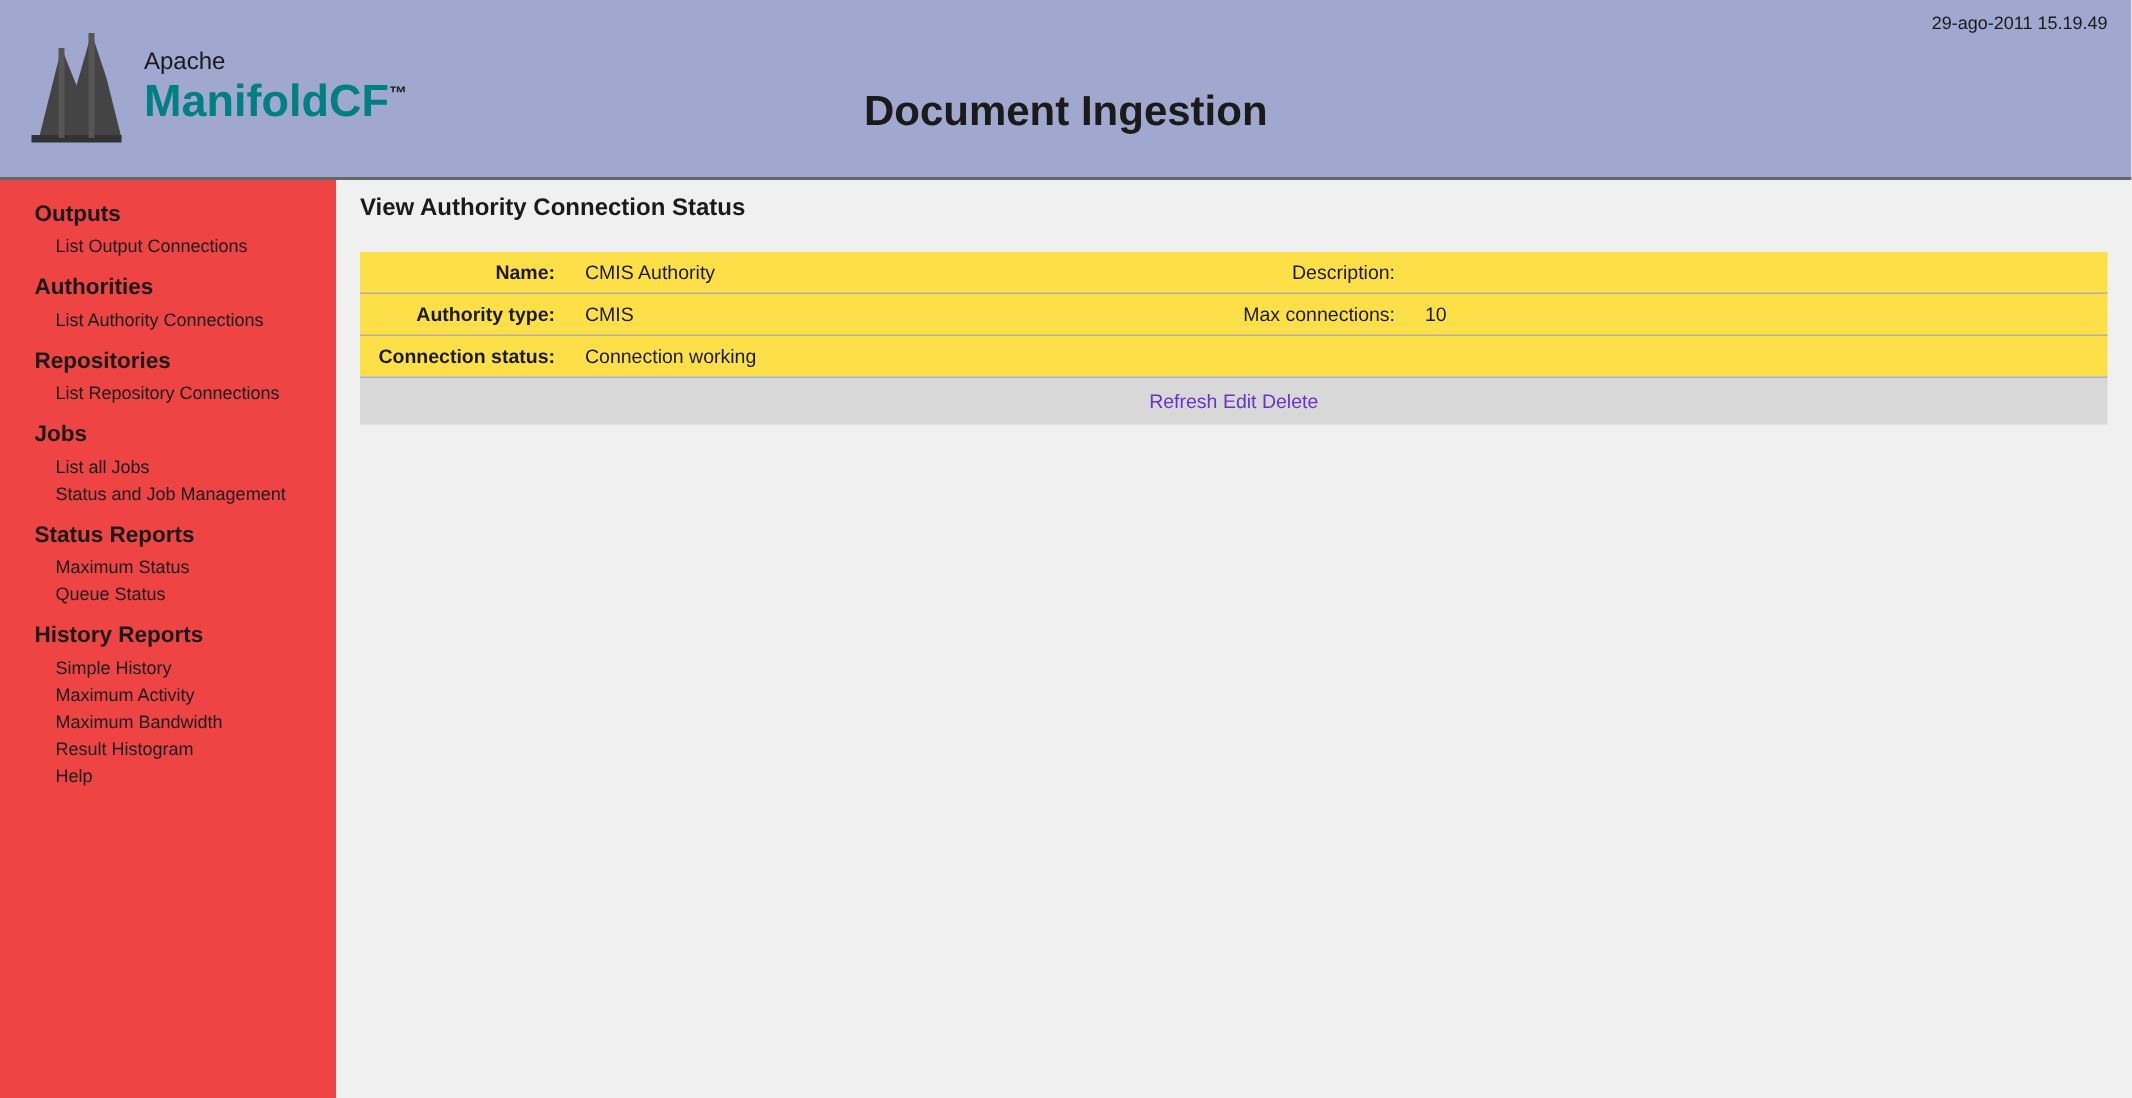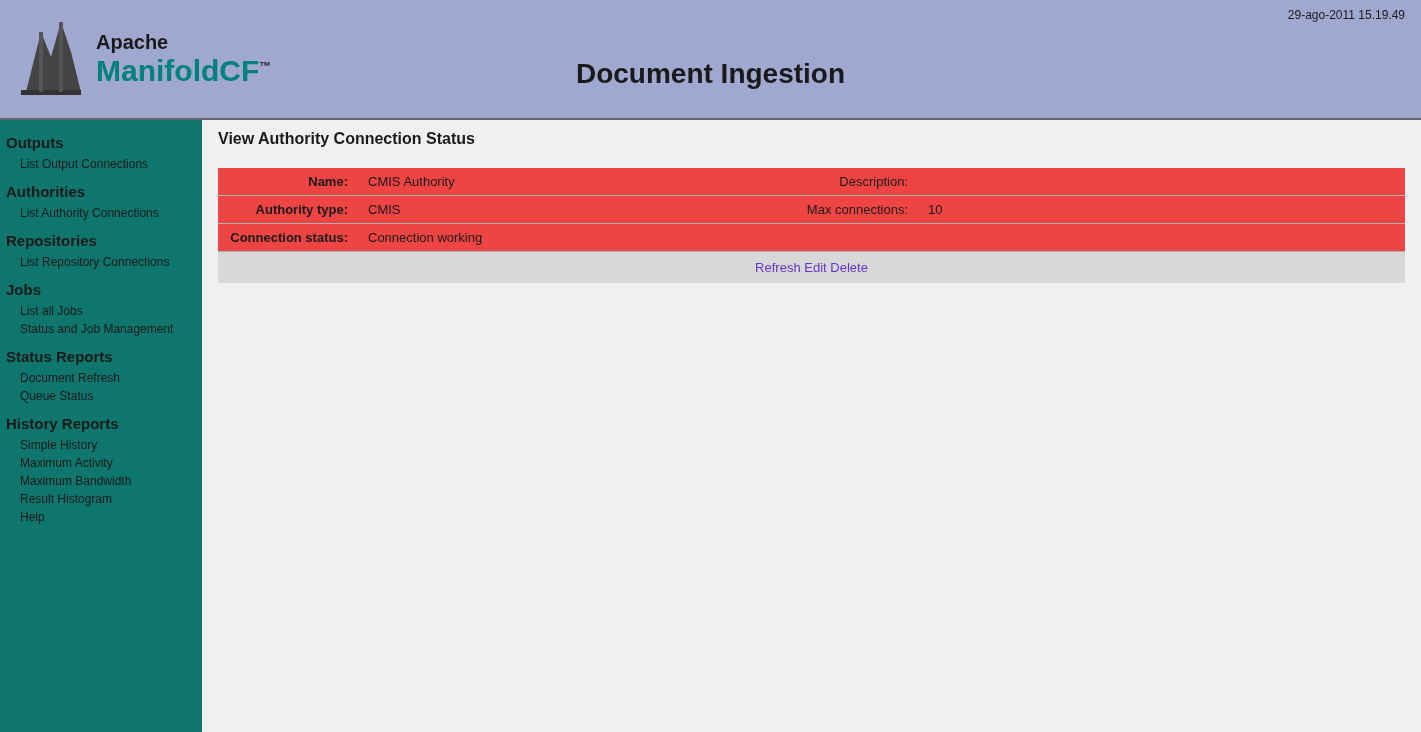--- a/index.html
+++ b/index.html
@@ -22,23 +22,23 @@
     }
     #logo-svg {
       width: 70px;
       height: 95px;
     }
     #logo-text {
       display: flex;
       flex-direction: column;
     }
     #logo-apache {
-      font-size: 20px;
-      color: #1a1a1a;
-      font-weight: bold;
+      font-size: 16px;
+      color: #1a1a1a;
+      font-weight: normal;
     }
     #logo-manifold {
       font-size: 30px;
       color: #008080;
       font-weight: bold;
     }
     #logo-tm {
       font-size: 12px;
       vertical-align: super;
       color: #1a1a1a;
@@ -61,24 +61,24 @@
     }
 
     
     #layout {
       display: flex;
       min-height: calc(732px - 120px);
     }
 
     
     #sidebar {
-      width: 202px;
-      background: #0f766e;
+      width: 224px;
+      background: #ef4444;
       flex-shrink: 0;
-      padding: 4px 0;
+      padding: 4px 17px;
     }
     .sidebar-section-title {
       color: #1a1a1a;
       font-size: 15px;
       font-weight: bold;
       padding: 10px 6px 4px 6px;
       display: block;
     }
     .sidebar-link {
       display: block;
@@ -99,21 +99,21 @@
       font-size: 16px;
       font-weight: bold;
       color: #1a1a1a;
       margin-bottom: 20px;
     }
 
     
     #info-table {
       width: 100%;
       border-collapse: collapse;
-      background: #ef4444;
+      background: #fde047;
     }
     #info-table td {
       padding: 6px 10px;
       vertical-align: top;
     }
     .label-cell {
       font-weight: bold;
       text-align: right;
       white-space: nowrap;
       width: 140px;
@@ -187,21 +187,21 @@
     <a class="sidebar-link">List Authority Connections</a>
 
     <span class="sidebar-section-title">Repositories</span>
     <a class="sidebar-link">List Repository Connections</a>
 
     <span class="sidebar-section-title">Jobs</span>
     <a class="sidebar-link">List all Jobs</a>
     <a class="sidebar-link">Status and Job Management</a>
 
     <span class="sidebar-section-title">Status Reports</span>
-    <a class="sidebar-link">Document Refresh</a>
+    <a class="sidebar-link">Maximum Status</a>
     <a class="sidebar-link">Queue Status</a>
 
     <span class="sidebar-section-title">History Reports</span>
     <a class="sidebar-link">Simple History</a>
     <a class="sidebar-link">Maximum Activity</a>
     <a class="sidebar-link">Maximum Bandwidth</a>
     <a class="sidebar-link">Result Histogram</a>
 
     <a class="sidebar-link">Help</a>
   </div>

